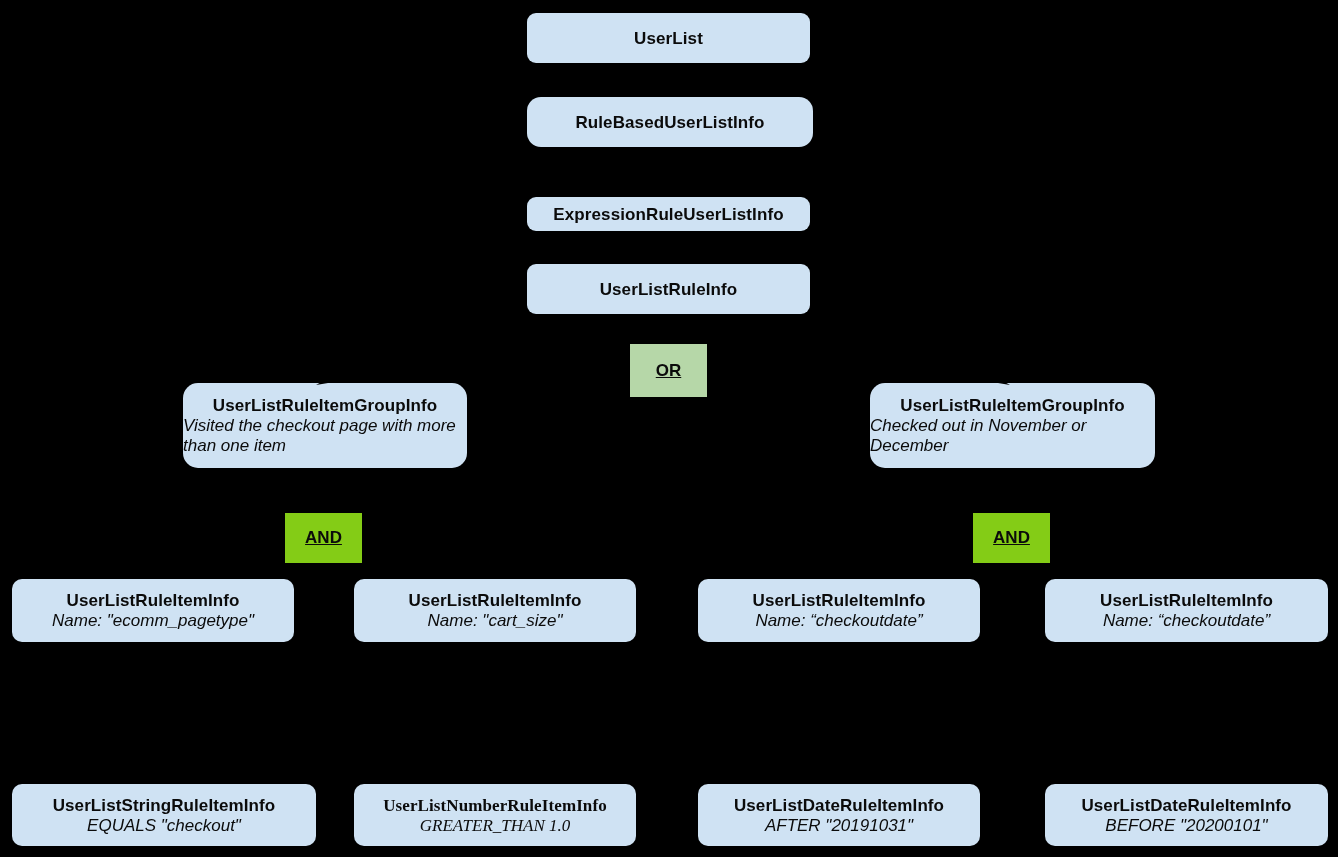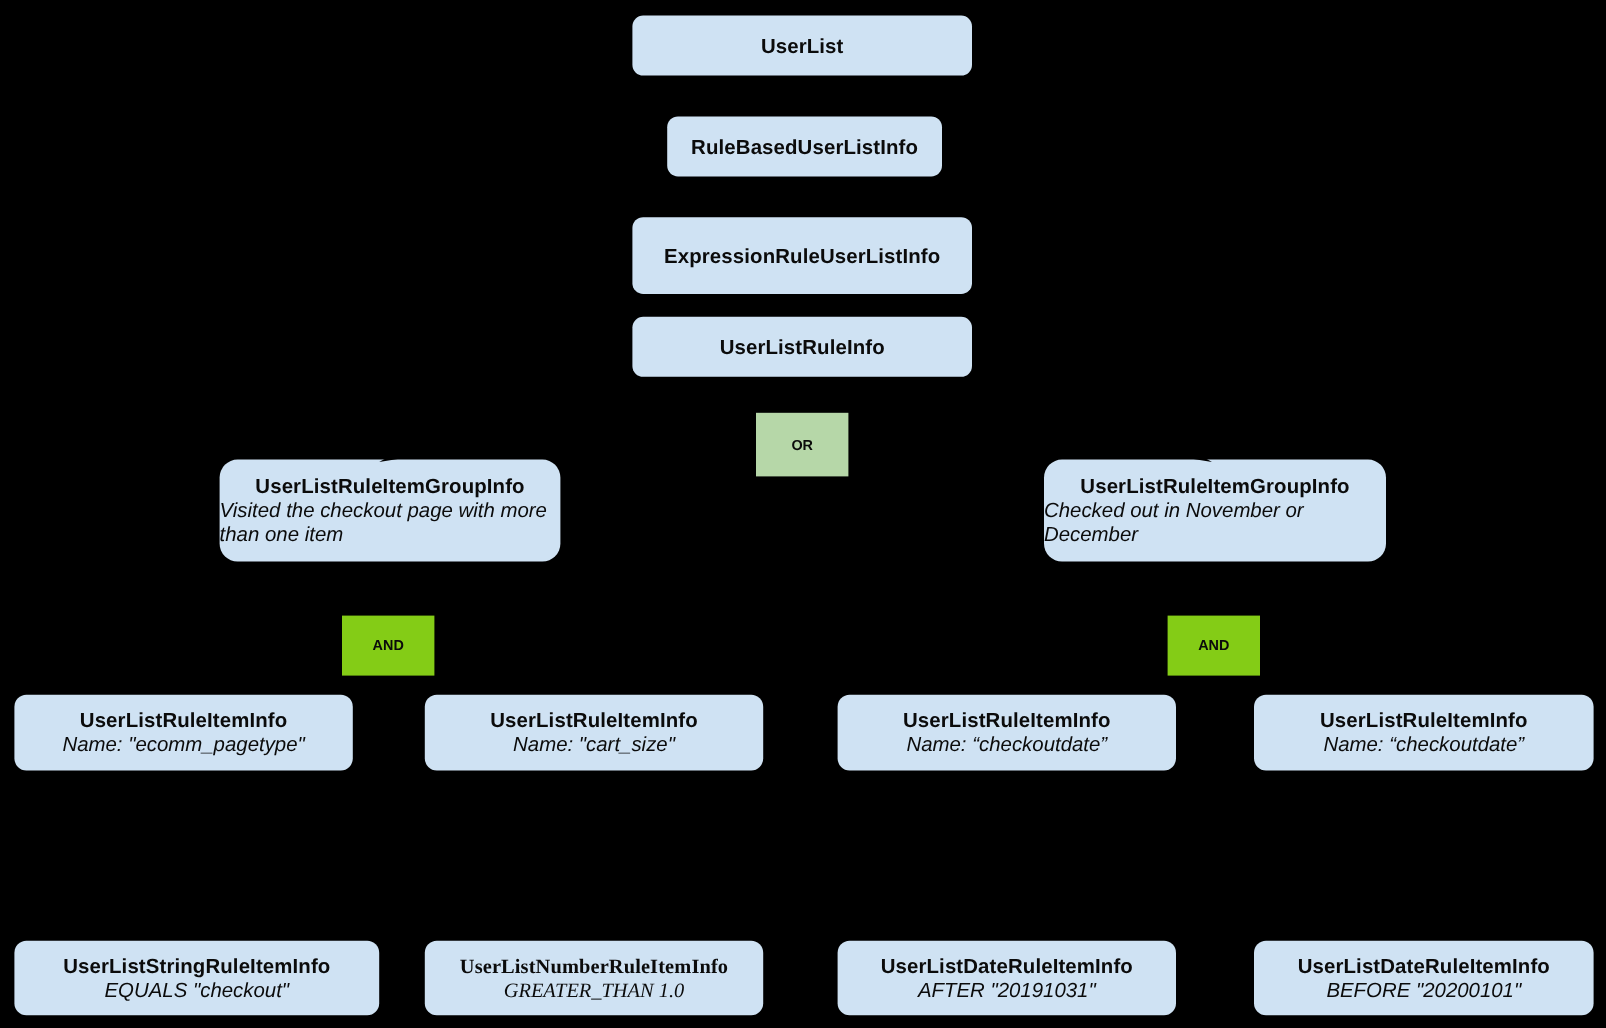--- a/index.html
+++ b/index.html
@@ -50,41 +50,42 @@
     line-height: 21px;
     letter-spacing: 0.1px;
   }
   .sub {
     font-style: italic;
     font-size: 17px;
     line-height: 20px;
   }
   .op-label {
     font-weight: bold;
-    font-size: 12px;
+    font-size: 17px;
+    text-decoration: underline;
   }
   .arrowhead {
     position: absolute;
     pointer-events: none;
   }
 </style>
 </head>
 <body>
 
 <div class="canvas">
 
   <div class="box blue" style="left:527px; top:13px; width:283px; height:50px;">
     <div class="title">UserList</div>
   </div>
 
-  <div class="box blue" style="left:556px; top:97px; width:229px; height:50px;">
+  <div class="box blue" style="left:527px; top:97px; width:286px; height:50px;border-radius:14px;">
     <div class="title">RuleBasedUserListInfo</div>
   </div>
 
-  <div class="box blue" style="left:527px; top:181px; width:283px; height:64px;">
+  <div class="box blue" style="left:527px; top:197px; width:283px; height:34px;">
     <div class="title">ExpressionRuleUserListInfo</div>
   </div>
 
   <div class="box blue" style="left:527px; top:264px; width:283px; height:50px;">
     <div class="title">UserListRuleInfo</div>
   </div>
 
   <div class="box op" style="left:630px; top:344px; width:77px; height:53px;">
     <div class="op-label">OR</div>
   </div>

